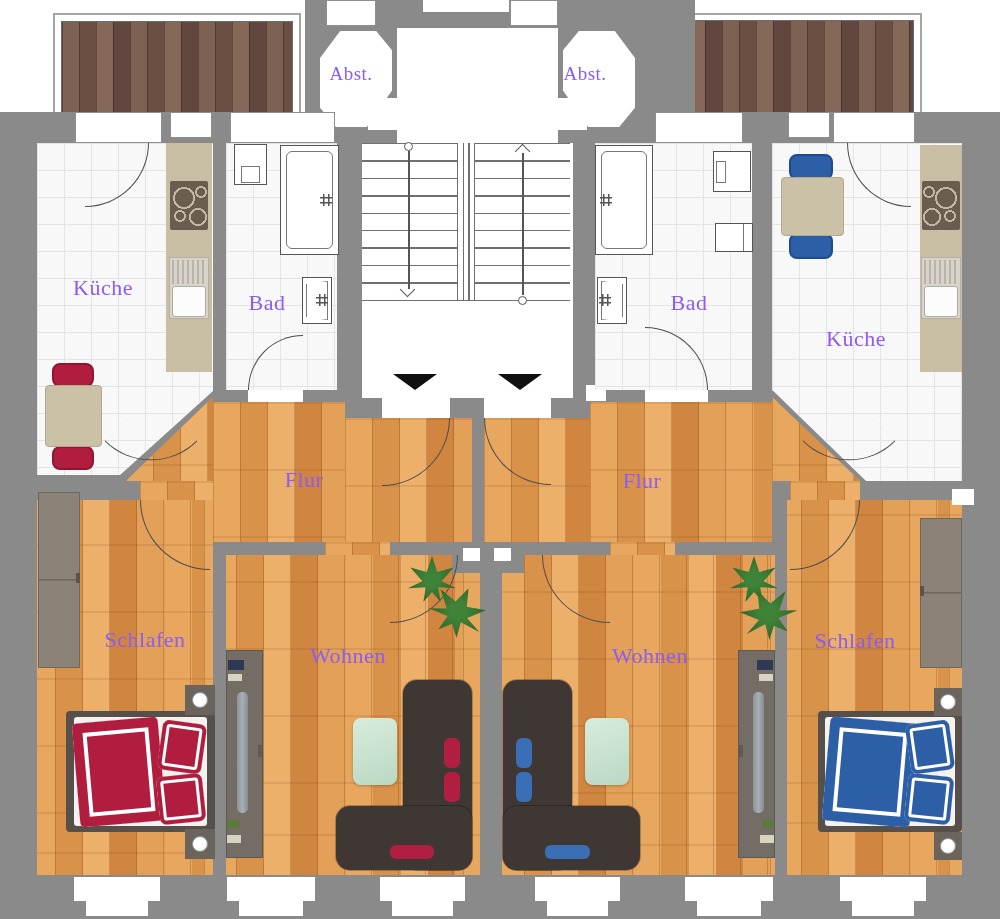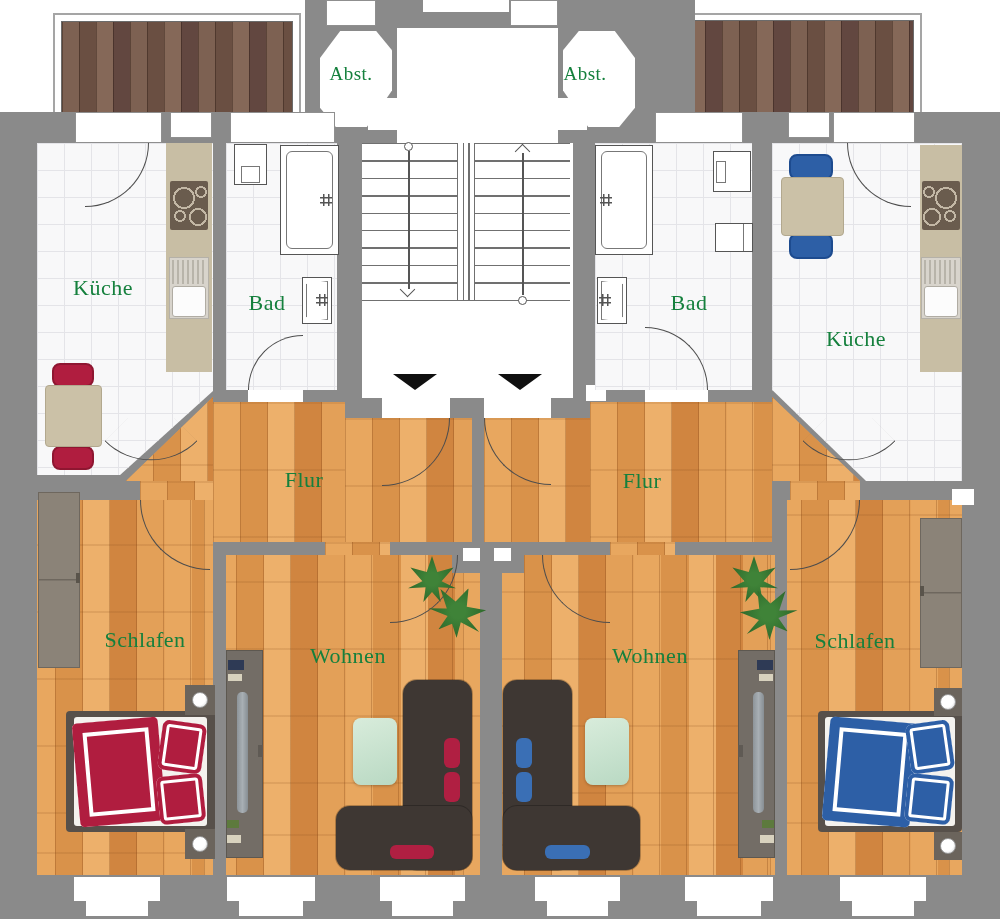--- a/index.html
+++ b/index.html
@@ -69,21 +69,21 @@
          background:radial-gradient(circle at 50% 50%,#3f8338 20%,#2f6b2c 70%,#265c24);}
   .bedframe{background:#57504a;border-radius:4px;}
   .mattress{background:#f4f2ee;border-radius:3px;}
   .duvet-red{background:#b01d3f;border-radius:5px;box-shadow:inset 0 0 0 10px #b01d3f,inset 0 0 0 14px #fff;}
   .pillow-red{background:#b01d3f;border-radius:7px;box-shadow:inset 0 0 0 4px #b01d3f,inset 0 0 0 7px #fff;}
   .duvet-blue{background:#2d5fa6;border-radius:5px;box-shadow:inset 0 0 0 10px #2d5fa6,inset 0 0 0 14px #fff;}
   .pillow-blue{background:#2d5fa6;border-radius:7px;box-shadow:inset 0 0 0 4px #2d5fa6,inset 0 0 0 7px #fff;}
   .board{background:#736d66;border:1px solid #5d5850;}
   .tv{background:linear-gradient(90deg,#8d9499,#a8afb4,#878e93);border-radius:5px;}
 
-  .label{color:#15803d;font-size:22px;letter-spacing:.5px;transform:translate(-50%,-50%);white-space:nowrap;}
+  .label{color:#8b5cf6;font-size:22px;letter-spacing:.5px;transform:translate(-50%,-50%);white-space:nowrap;}
   .label-sm{font-size:19px;}
 </style>
 </head>
 <body>
 
 <div class="plan">
 
   <div class="rail" style="left:53px;top:13px;width:248px;height:102px;"></div>
   <div class="deck" style="left:61px;top:21px;width:232px;height:94px;"></div>
   <div class="rail" style="left:645px;top:13px;width:277px;height:102px;"></div>

